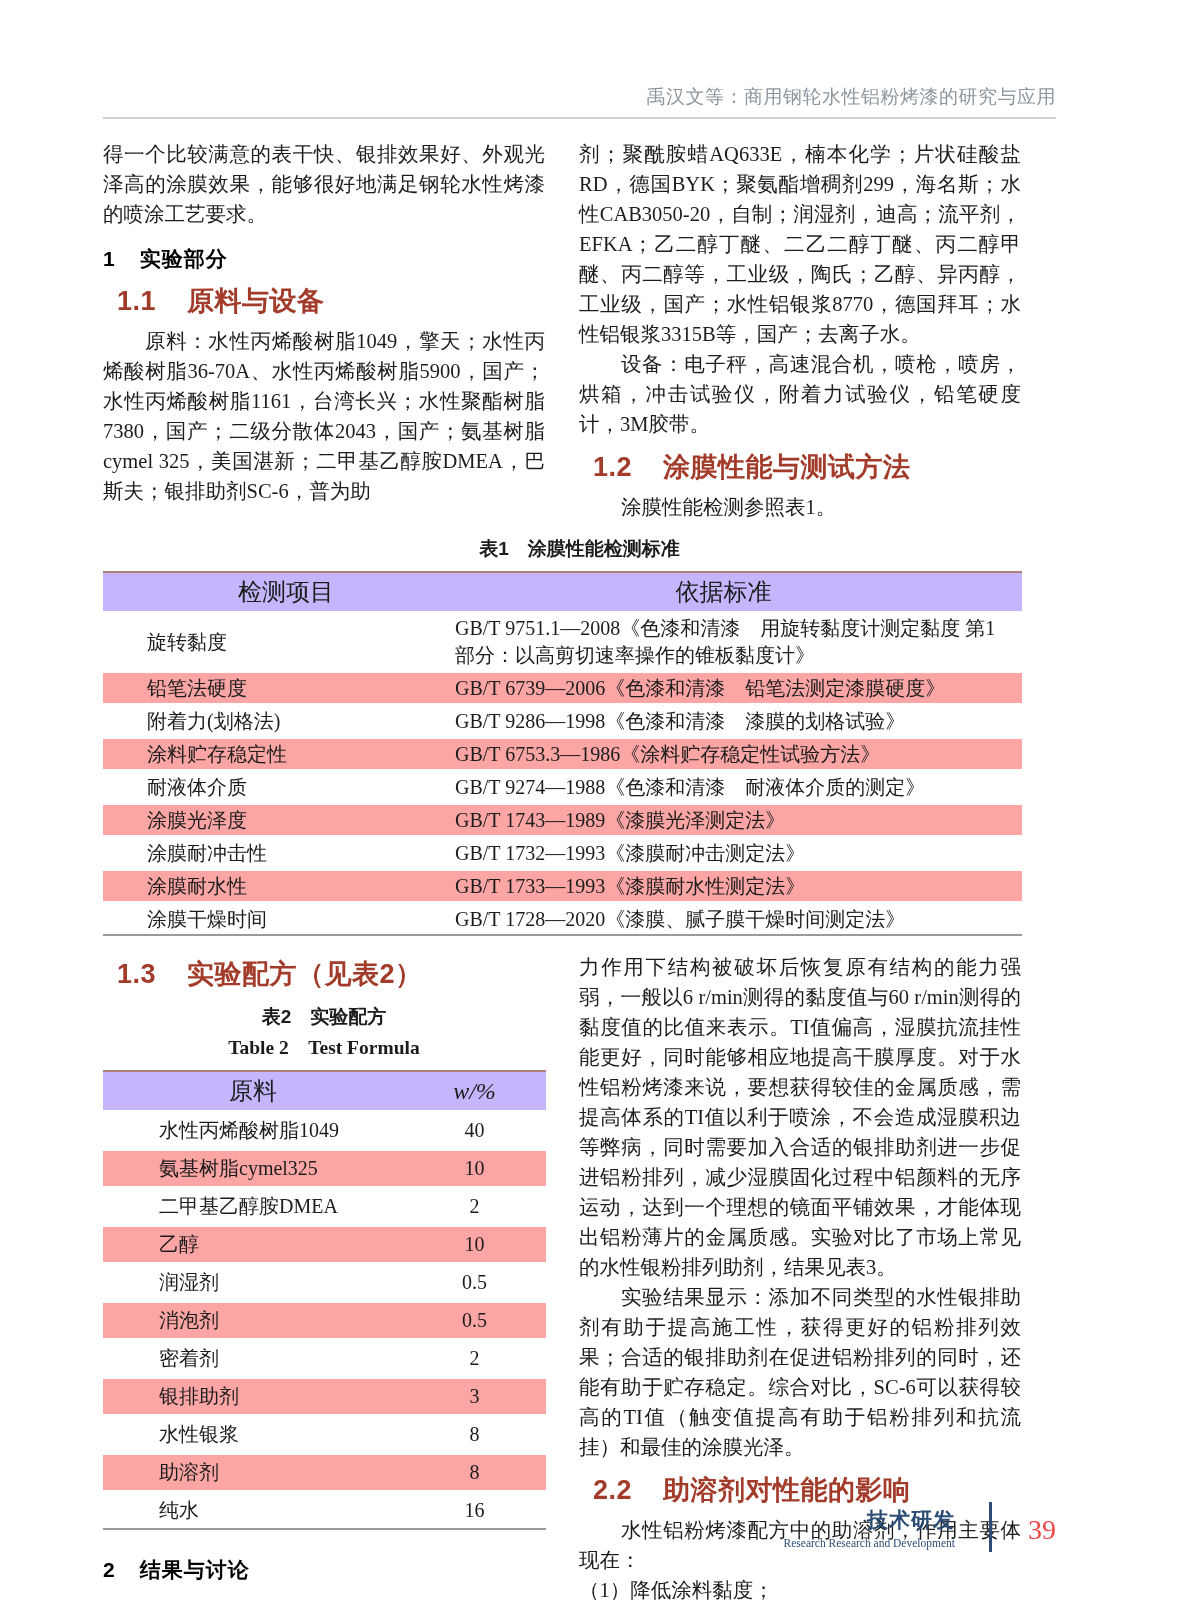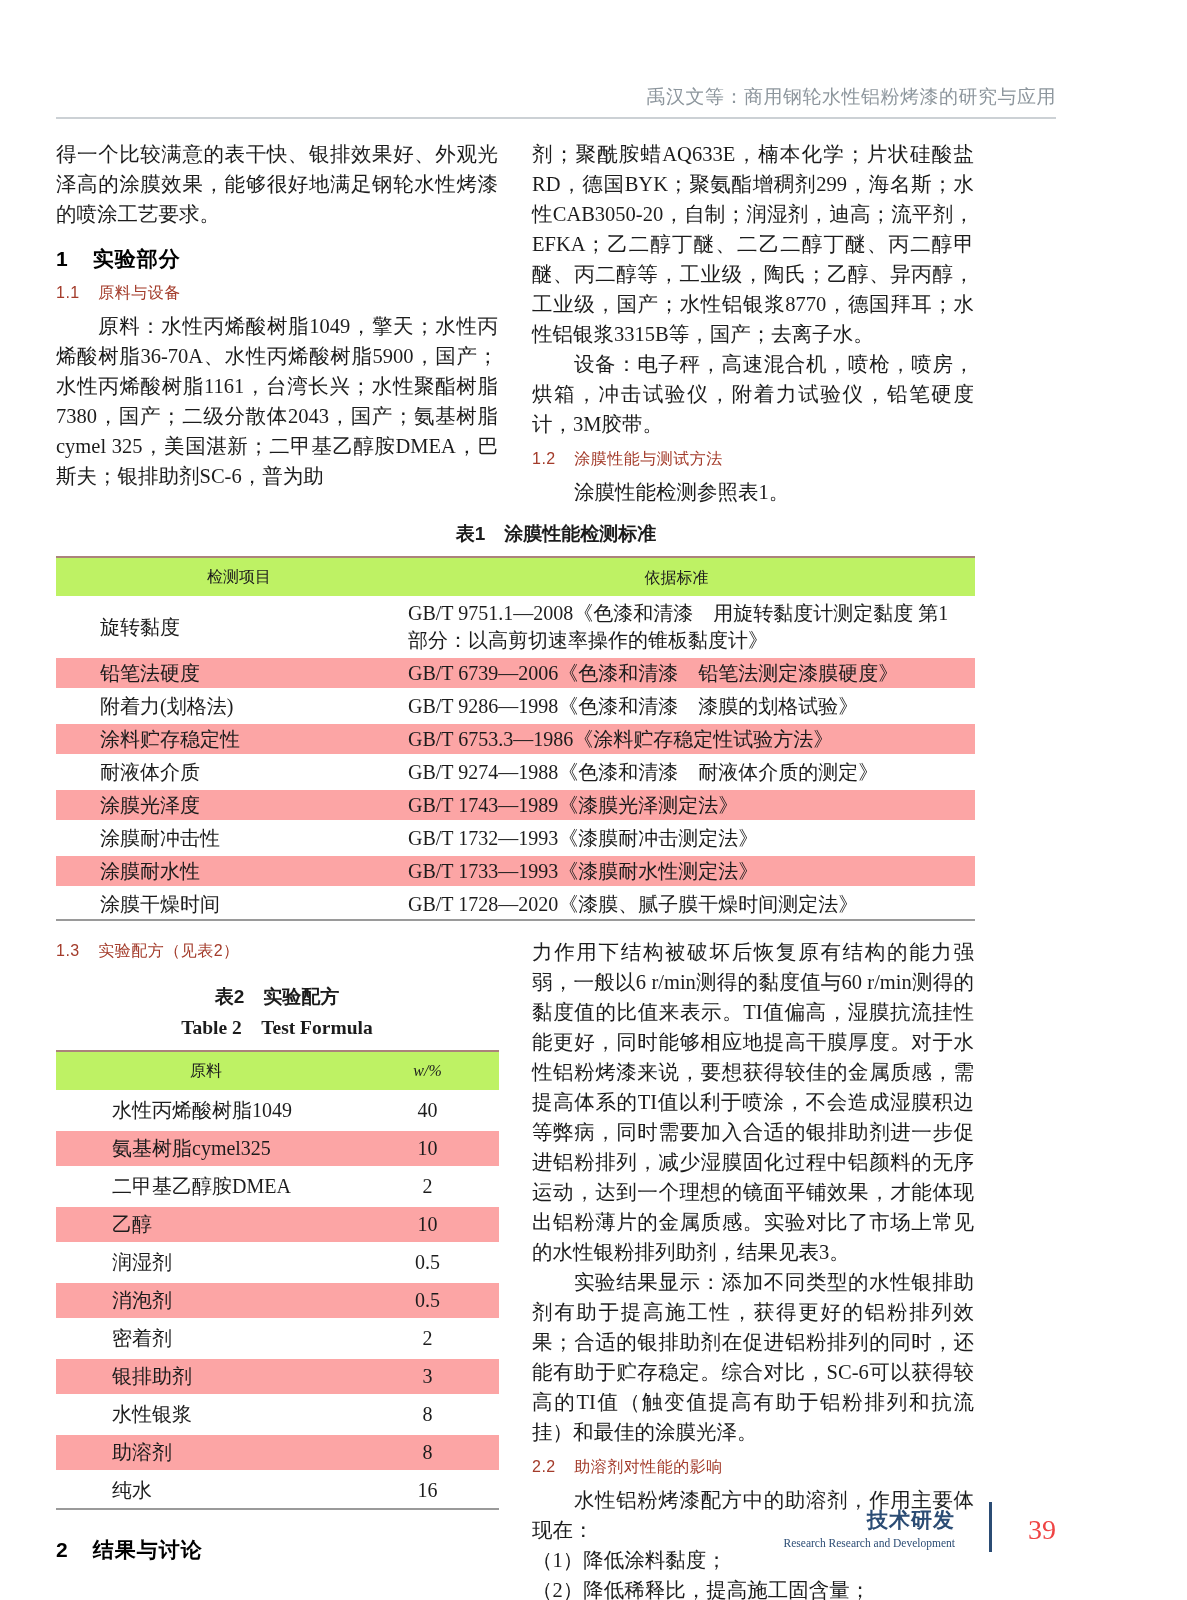--- a/index.html
+++ b/index.html
@@ -2,21 +2,21 @@
 <html><head>
 <meta charset="utf-8">
 <style>
   html,body{margin:0;padding:0;background:#ffffff;}
   .page{
     position:relative;
     width:1187px;height:1600px;
     margin:0 auto;
     background:#ffffff;
     box-sizing:border-box;
-    padding:84px 131px 0 56px;
+    padding:84px 131px 0 103px;
     font-family:"Liberation Serif","DejaVu Serif",serif;
     color:#1c1c1c;
     overflow:hidden;
   }
   
   .running-head{text-align:right;}
   .running-title{
     font-family:"Liberation Sans","DejaVu Sans",sans-serif;
     font-size:19px;color:#8d969d;letter-spacing:.5px;
   }
@@ -29,61 +29,61 @@
   .body{font-size:20.5px;line-height:30px;text-align:justify;margin:0;}
   .indent{text-indent:2.05em;}
 
   .h1{
     font-family:"Liberation Sans","DejaVu Sans",sans-serif;
     color:#000000;font-size:21px;font-weight:bold;
     margin:16px 0 10px 0;letter-spacing:1px;
   }
   .h2{
     font-family:"Liberation Sans","DejaVu Sans",sans-serif;
-    color:#a33b2a;font-size:16px;font-weight:normal;
-    margin:10px 0 7px 0;letter-spacing:.5px;
+    color:#a33b2a;font-size:27px;font-weight:bold;
+    margin:10px 0 7px 14px;letter-spacing:.5px;
   }
   .hn{margin-right:1.15em;}
 
   
   .tbl-cap-zh{
     text-align:center;font-family:"Liberation Sans","DejaVu Sans",sans-serif;
     font-weight:bold;font-size:19px;white-space:pre-wrap;margin-top:4px;
   }
   .tbl-cap-en{
     text-align:center;font-family:"Liberation Serif","DejaVu Serif",serif;
     font-weight:bold;font-size:19.5px;white-space:pre-wrap;margin-top:4px;
   }
 
   
   table.tbl{
     border-collapse:separate;border-spacing:0;
     margin-top:9px;
     border-top:2px solid #ab837b;border-bottom:2px solid #9a9a9a;
   }
   table.tbl th{
-    background:#bef264;font-weight:normal;
-    font-size:16px;height:38px;text-align:center;padding:0;
+    background:#c4b5fd;font-weight:normal;
+    font-size:24px;height:38px;text-align:center;padding:0;
   }
   table.tbl td{
     font-size:20px;height:33px;padding:1px 0;
     border-top:3px solid #ffffff;vertical-align:middle;
   }
   table.tbl tr.alt td{background:#fca5a5;}
 
   .tbl1{width:919px;}
   .tbl1 .c-item{width:322px;padding-left:44px;box-sizing:border-box;}
   .tbl1 .c-std{width:597px;padding-left:30px;padding-right:12px;box-sizing:border-box;line-height:27px;}
   .tbl1-block{margin-top:14px;}
 
   .tbl2{width:443px;}
   .tbl2 .c-mat{width:300px;padding-left:56px;box-sizing:border-box;}
   .tbl2 .c-val{width:143px;text-align:center;}
   .wcol{font-style:italic;}
-  .tbl2-caps{margin-top:22px;}
+  .tbl2-caps{margin-top:12px;}
 
   .list-item{text-indent:0;}
 
   
   .page-footer{
     position:absolute;right:131px;bottom:48px;
     display:flex;align-items:center;gap:24px;
   }
   .footer-labels{text-align:right;}
   .footer-zh{

